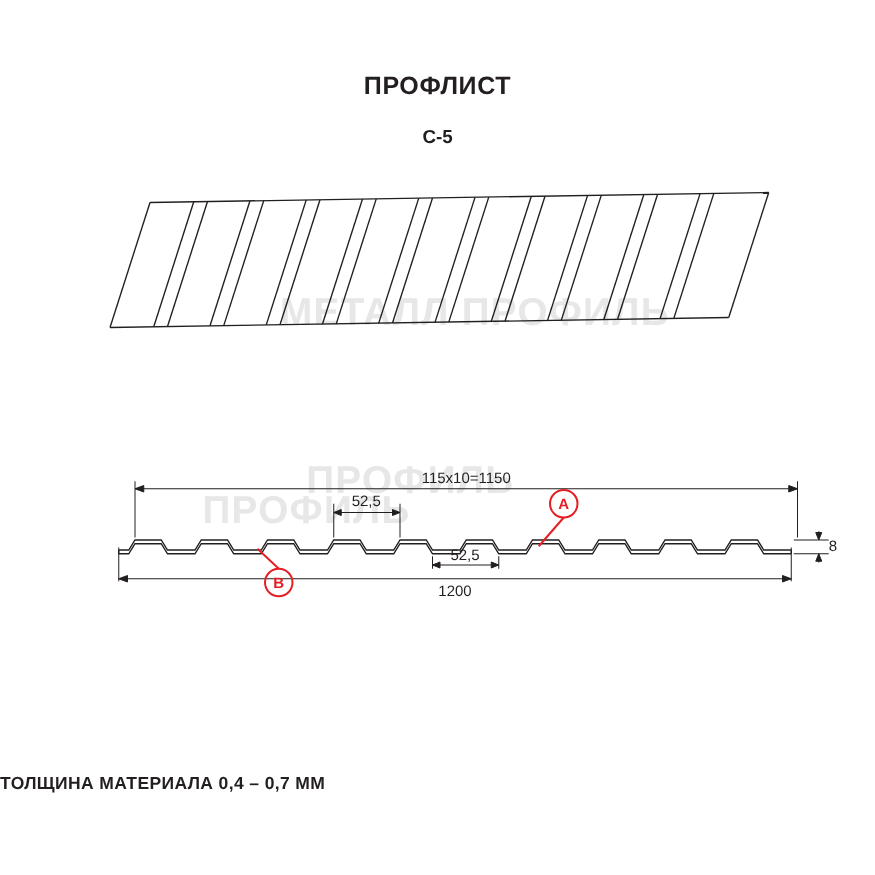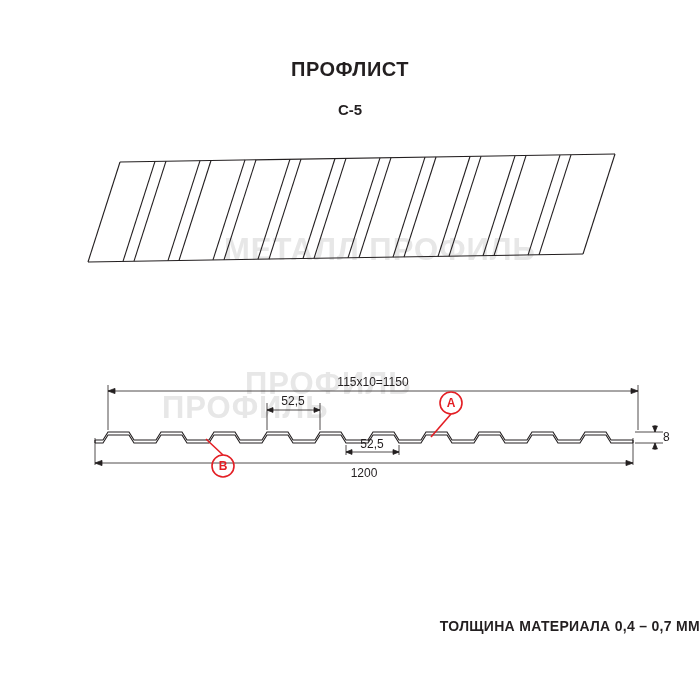--- a/index.html
+++ b/index.html
@@ -53,21 +53,21 @@
     top: 355px;
     left: 63px;
     width: 610px;
     height: 140px;
   }
   .footer {
     position: absolute;
     top: 618px;
     left: 0;
     width: 700px;
-    text-align: right;
+    text-align: left;
     font-size: 14px;
     font-weight: bold;
     letter-spacing: 0.3px;
     color: #231f20;
   }
   .wm {
     position: absolute;
     pointer-events: none;
     user-select: none;
     color: #e7e7e7;

